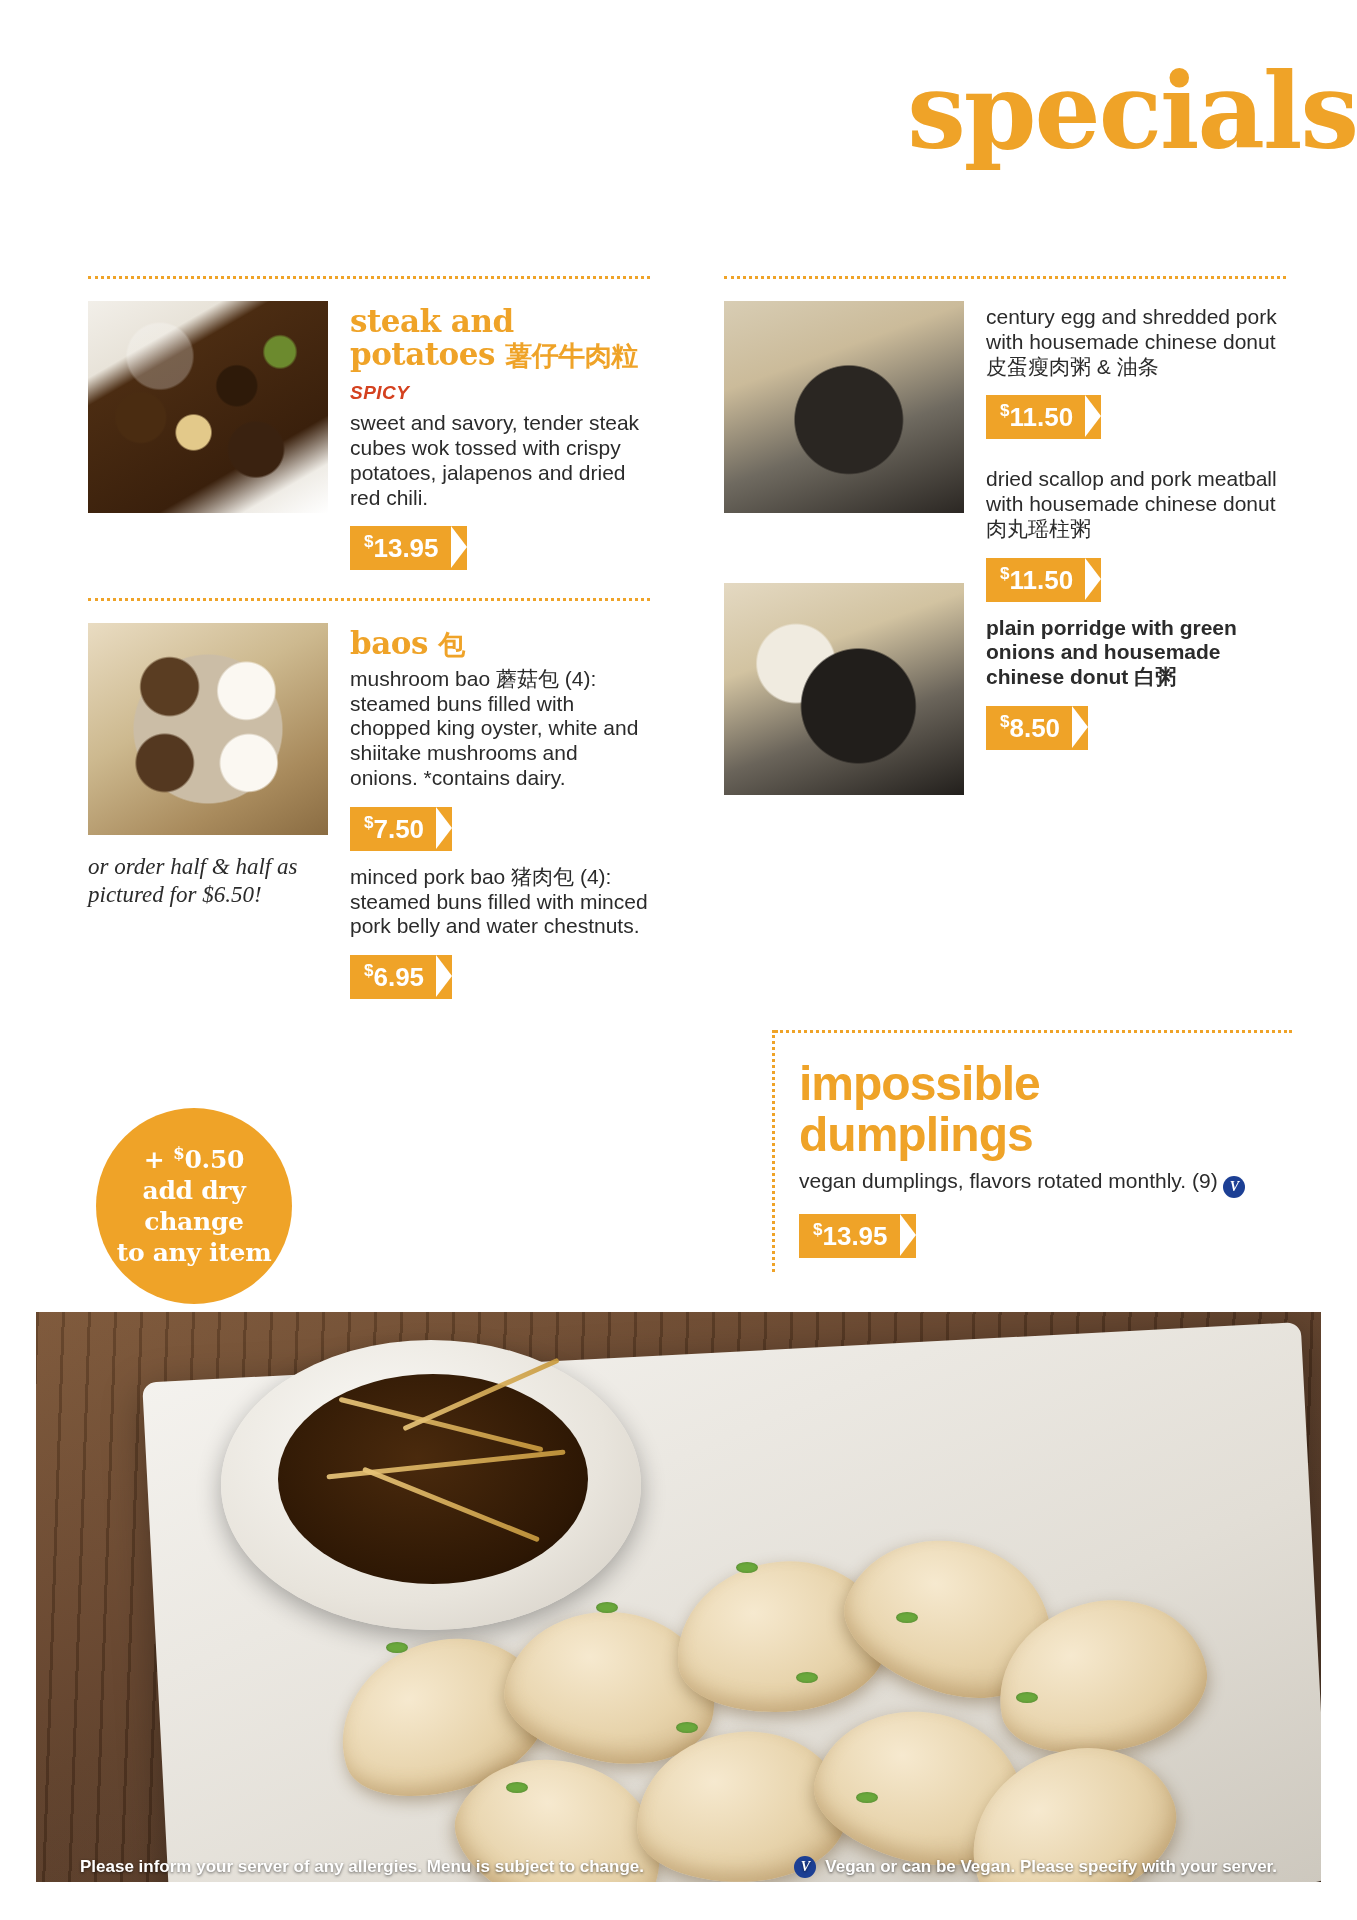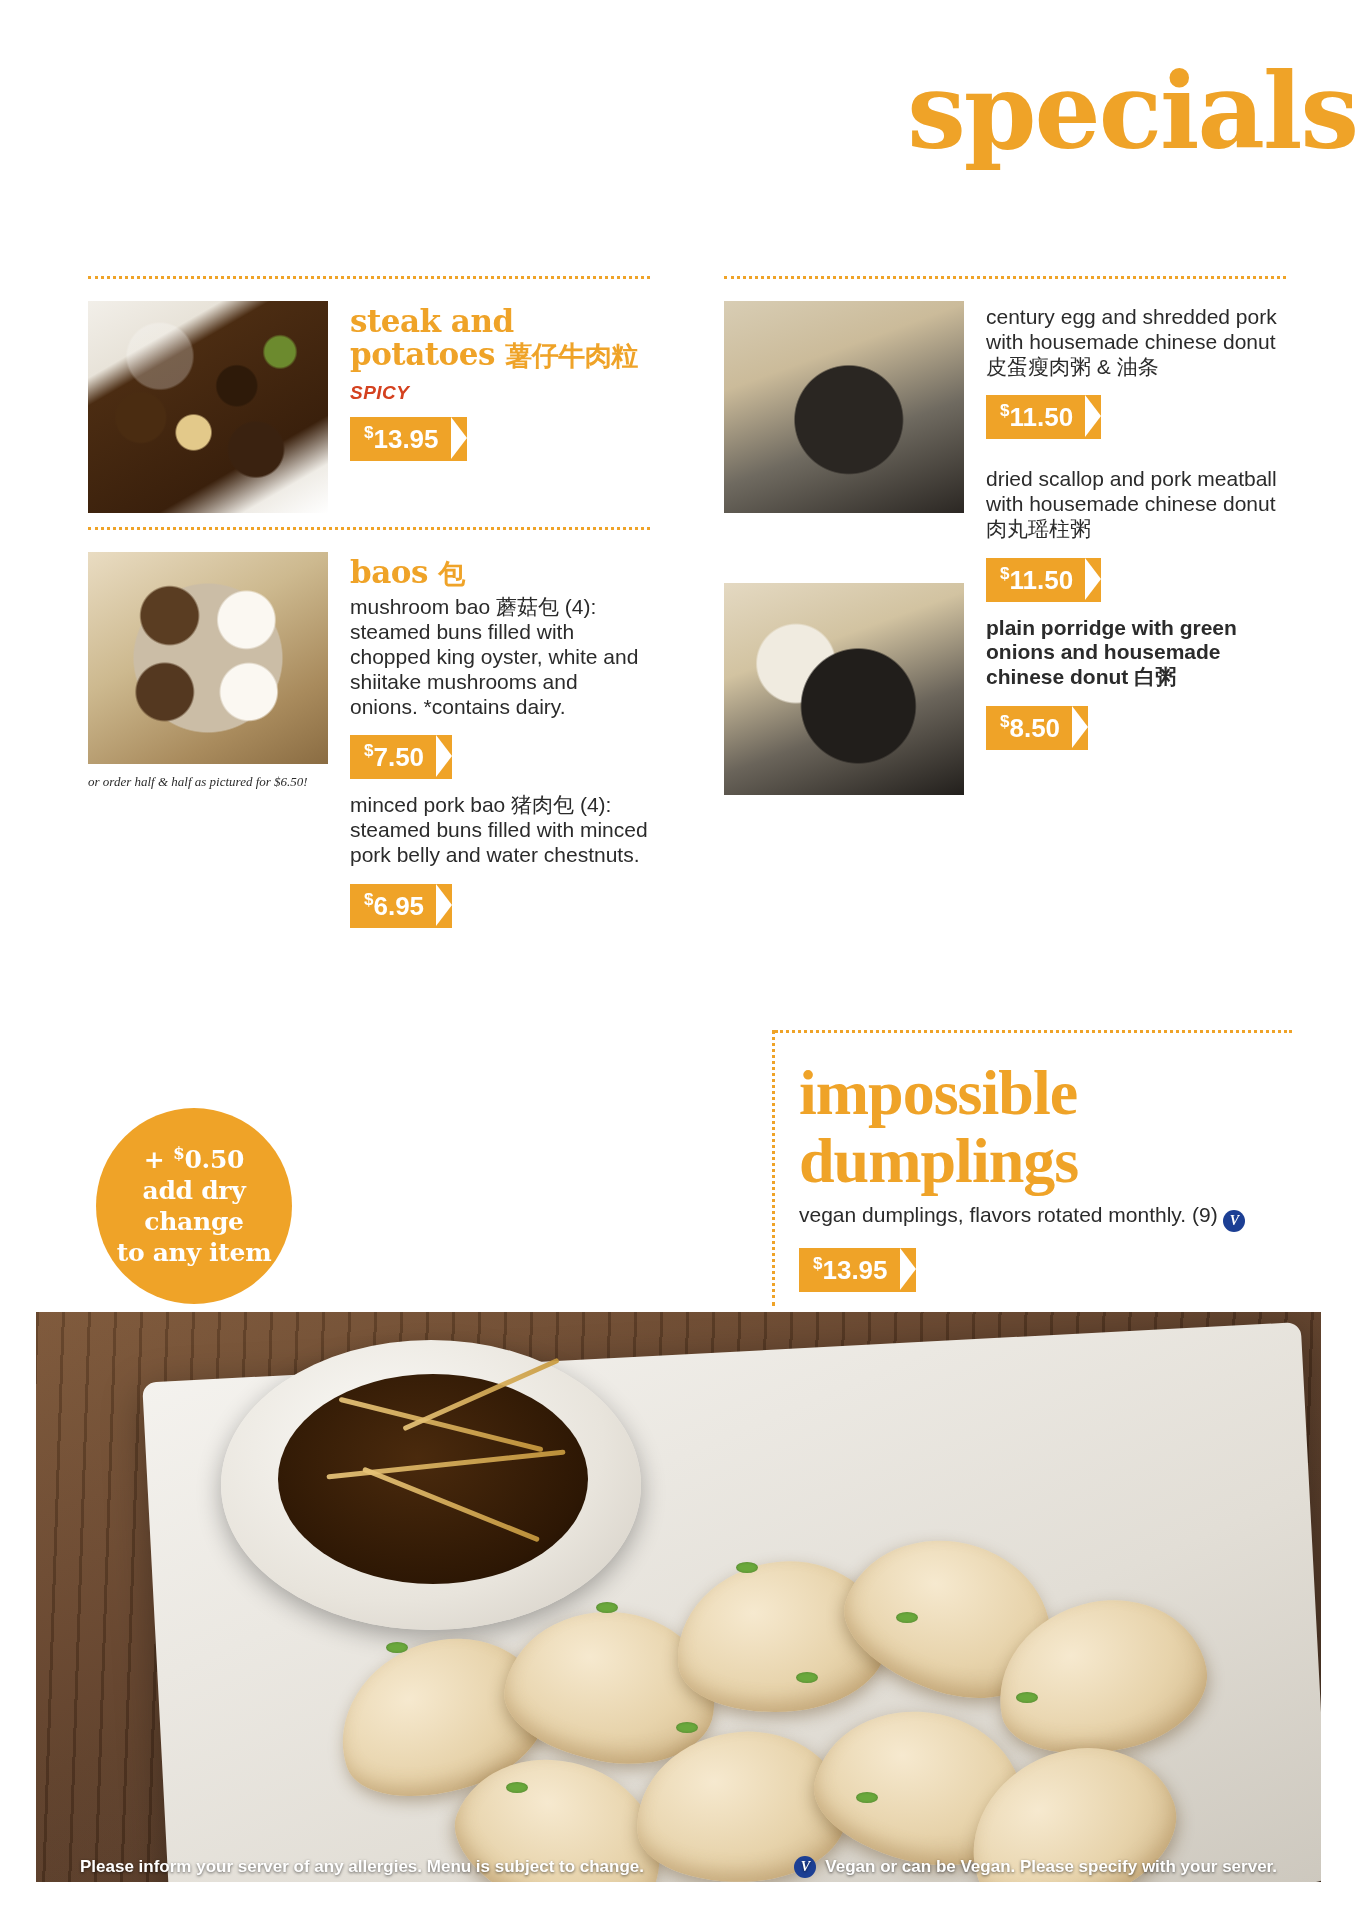--- a/index.html
+++ b/index.html
@@ -104,25 +104,25 @@
   .price sup {
     font-size: 17px;
     vertical-align: super;
     line-height: 0;
   }
 
   
   .halfnote {
     font-family: "Liberation Serif", serif;
     font-style: italic;
-    font-size: 13px;
+    font-size: 23px;
     line-height: 1.18;
     color: #2b2b2b;
     width: 230px;
-    margin-top: 10px;
+    margin-top: 18px;
   }
 
   
   .badge {
     position: absolute;
     left: 96px; top: 1108px;
     width: 196px; height: 196px;
     border-radius: 50%;
     background: #efa328;
     color: #ffffff;
@@ -139,23 +139,23 @@
   
   .imp {
     position: absolute;
     left: 772px; top: 1030px; width: 520px;
     padding-left: 24px;
     border-left: 3px dotted #efa328;
   }
   .imp .dotted-top { margin-bottom: 26px; margin-left: -24px; }
   h2.imp-title {
     margin: 0 0 8px 0;
-    font-family: Liberation Serif, serif;
-    font-weight: bold;
-    font-size: 64px;
+    font-family: Liberation Sans, sans-serif;
+    font-weight: bold;
+    font-size: 48px;
     line-height: 1.06;
     color: #efa328;
     letter-spacing: -1px;
   }
   .vbadge {
     display: inline-block;
     width: 22px; height: 22px;
     border-radius: 50%;
     background: #1c3f94;
     color: #fff;
@@ -260,20 +260,21 @@
              radial-gradient(circle at 44% 62%, #e3c98a 0 9%, transparent 10%),
              radial-gradient(circle at 70% 70%, #3a2210 0 12%, transparent 13%),
              radial-gradient(circle at 22% 55%, #4a2c11 0 11%, transparent 12%),
              radial-gradient(circle at 80% 24%, #6c8a2e 0 6%, transparent 7%),
              linear-gradient(150deg,#f2efe9 0%,#e8e3d9 22%,#4b2c12 30%,#3a200c 72%,#efece6 86%,#ffffff 100%);"></div>
       <div class="item-body">
         <h2 class="dish">
           <span>steak and potatoes </span><span class="cn">薯仔牛肉粒</span>
           <span class="spicy">SPICY</span>
         </h2>
+        <p class="desc">sweet and savory, tender steak cubes wok tossed with crispy potatoes, jalapenos and dried red chili.</p>
         <div class="price">
           <sup>$</sup><span>13.95</span>
         </div>
       </div>
     </div>
 
     <div class="dotted-top" style="margin-top:14px;"></div>
 
     <div class="item">
       <div style="flex:0 0 240px;">

